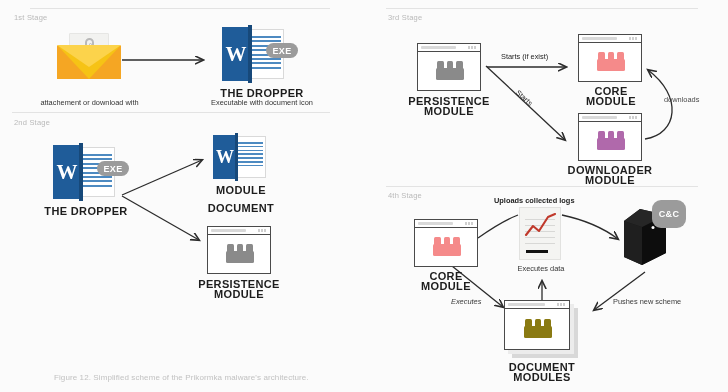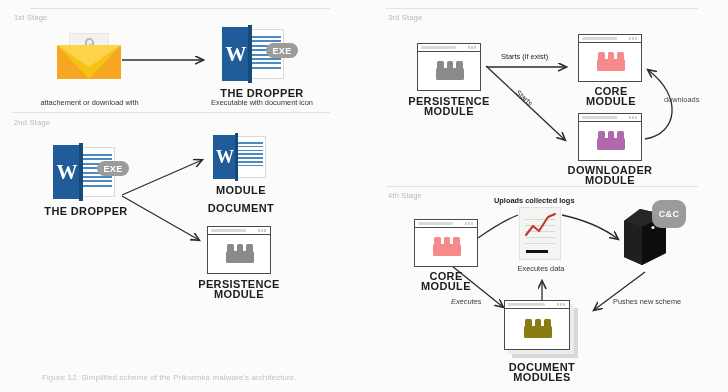--- a/index.html
+++ b/index.html
@@ -387,15 +387,15 @@
         <div class="body" style="background:#8a7a12;"></div>
       </div>
     </div>
   </div>
   <div class="node-label" style="left:494px;top:362px;width:96px;">DOCUMENT</div>
   <div class="node-label" style="left:494px;top:372px;width:96px;">MODULES</div>
 
   <div class="edge-label" style="left:451px;top:297px;color:#3a3a3a;font-style:italic;">Executes</div>
   <div class="edge-label" style="left:613px;top:297px;color:#3a3a3a;">Pushes new scheme</div>
 
-  <div class="caption" style="left:42px;top:373px;">Figure 12. Simplified scheme of the Prikormka malware's architecture.</div>
+  <div class="caption" style="left:54px;top:373px;">Figure 12. Simplified scheme of the Prikormka malware's architecture.</div>
 
 </div>
 
 </body></html>

